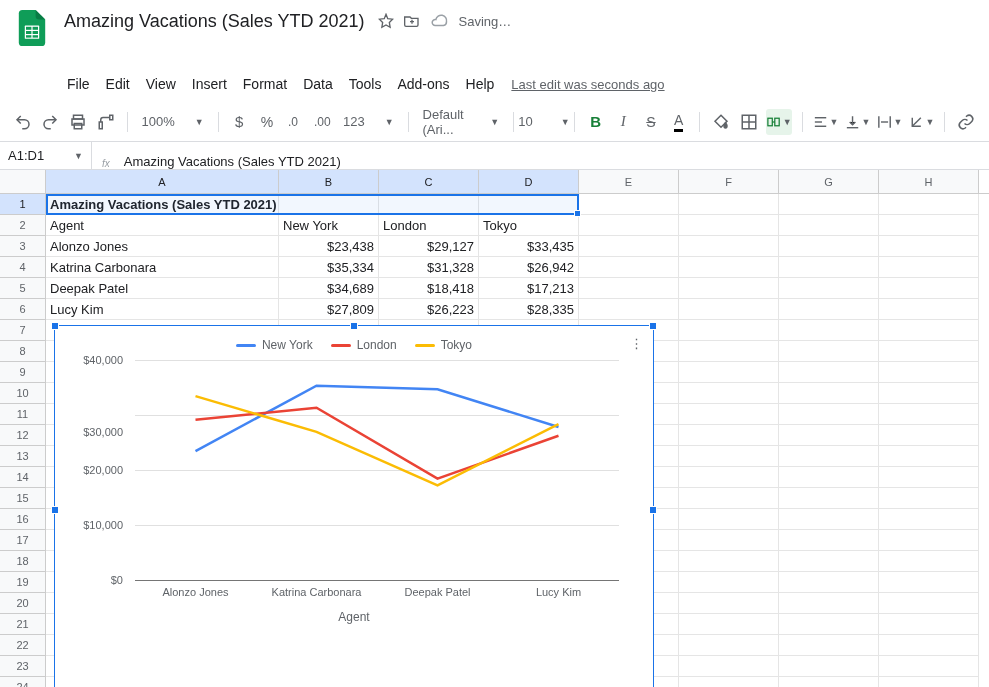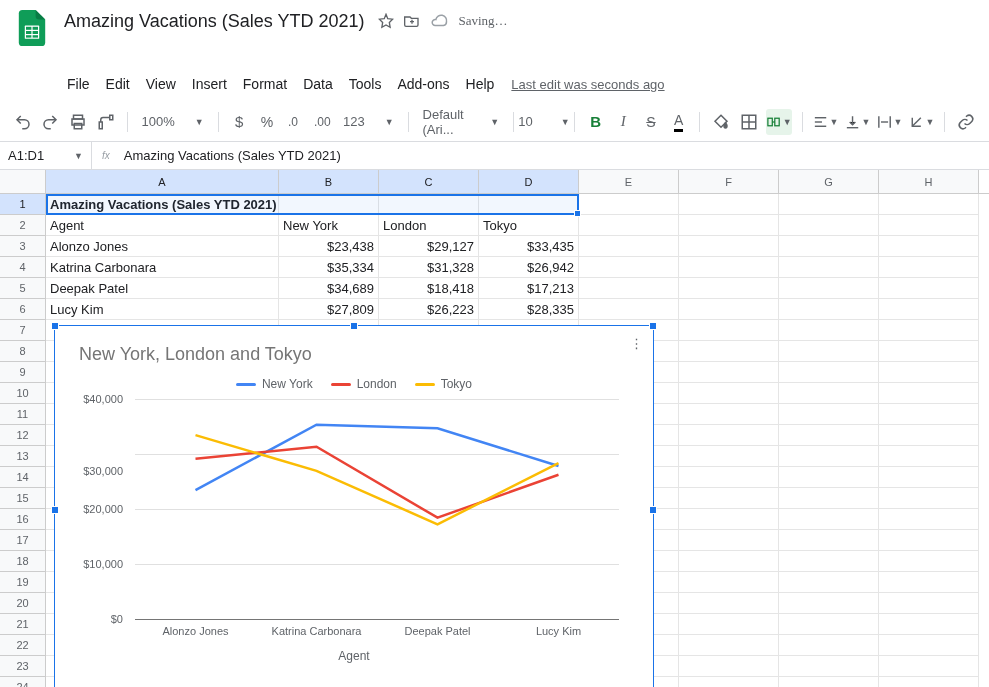--- a/index.html
+++ b/index.html
@@ -5,33 +5,33 @@
 * { box-sizing: border-box; margin: 0; padding: 0; }
 body { font-family: Arial, sans-serif; font-size: 13px; color: #202124; background: #fff; overflow: hidden; width: 989px; height: 687px; }
 
 .header { padding: 8px 12px 0 12px; display: flex; align-items: flex-start; }
 .logo { width: 40px; height: 40px; display: flex; align-items: center; justify-content: center; margin-right: 8px; }
 .logo svg { width: 28px; height: 36px; }
 .title-area { flex: 1; }
 .title-row { display: flex; align-items: center; gap: 10px; height: 26px; }
 .doc-title { font-size: 18px; color: #202124; padding: 2px 4px; }
 .title-icon { color: #5f6368; cursor: pointer; display: flex; }
-.saving { color: #5f6368; font-size: 13px; font-family: Liberation Serif, serif; }
+.saving { color: #5f6368; font-size: 13px; }
 .menubar { display: flex; gap: 2px; align-items: center; height: 28px; margin-top: 36px; }
 .menu-item { padding: 4px 7px; font-size: 14px; color: #202124; cursor: pointer; border-radius: 3px; }
 .last-edit { color: #5f6368; font-size: 13px; text-decoration: underline; margin-left: 8px; cursor: pointer; }
 
 .toolbar { border-bottom: 1px solid #dadce0; padding: 4px 12px; display: flex; align-items: center; gap: 6px; height: 40px; margin-top: 4px; }
 .tb-btn { width: 26px; height: 26px; display: flex; align-items: center; justify-content: center; color: #5f6368; cursor: pointer; border-radius: 3px; }
 .tb-sep { width: 1px; height: 20px; background: #dadce0; margin: 0 4px; }
 .tb-text { font-size: 13px; color: #5f6368; padding: 0 4px; cursor: pointer; display: flex; align-items: center; gap: 20px; }
 .tb-dd { font-size: 9px; color: #5f6368; }
 .bold { font-weight: bold; color: #188038; }
 
-.namebox-row { display: flex; align-items: center; border-bottom: 1px solid #dadce0; height: 28px; }
+.namebox-row { display: flex; align-items: flex-end; border-bottom: 1px solid #dadce0; height: 28px; }
 .namebox { width: 92px; padding: 0 8px; font-size: 13px; color: #202124; border-right: 1px solid #dadce0; height: 100%; display: flex; align-items: center; justify-content: space-between; }
 .fx { color: #9aa0a6; font-style: italic; padding: 0 10px; font-size: 10px; }
 .formula-val { font-size: 13px; padding: 0 4px; }
 
 .grid-area { position: relative; }
 .col-headers { display: flex; height: 24px; border-bottom: 1px solid #ccc; }
 .corner { width: 46px; background: #f8f9fa; border-right: 1px solid #ccc; }
 .col-h { background: #f8f9fa; border-right: 1px solid #ccc; display: flex; align-items: center; justify-content: center; font-size: 11px; color: #5f6368; }
 .col-h.sel { background: #d3e3fd; color: #202124; }
 .row { display: flex; height: 21px; }
@@ -543,21 +543,20 @@
   <div class="chart-container">
     <div class="chart-handle" style="left:-4px;top:-4px"></div>
     <div class="chart-handle" style="right:-4px;top:-4px"></div>
     <div class="chart-handle" style="left:-4px;bottom:-4px"></div>
     <div class="chart-handle" style="right:-4px;bottom:-4px"></div>
     <div class="chart-handle" style="left:50%;top:-4px;margin-left:-4px"></div>
     <div class="chart-handle" style="left:50%;bottom:-4px;margin-left:-4px"></div>
     <div class="chart-handle" style="left:-4px;top:50%;margin-top:-4px"></div>
     <div class="chart-handle" style="right:-4px;top:50%;margin-top:-4px"></div>
     <div class="chart-menu">⋮</div>
-    <div class="chart-title">New York, London and Tokyo</div>
     <div class="chart-legend" id="legend">
         <div class="leg-item">
           <div class="leg-line" style="background: rgb(66, 133, 244);"></div>
           <span>New York</span>
         </div>
         <div class="leg-item">
           <div class="leg-line" style="background: rgb(234, 67, 53);"></div>
           <span>London</span>
         </div>
         <div class="leg-item">

